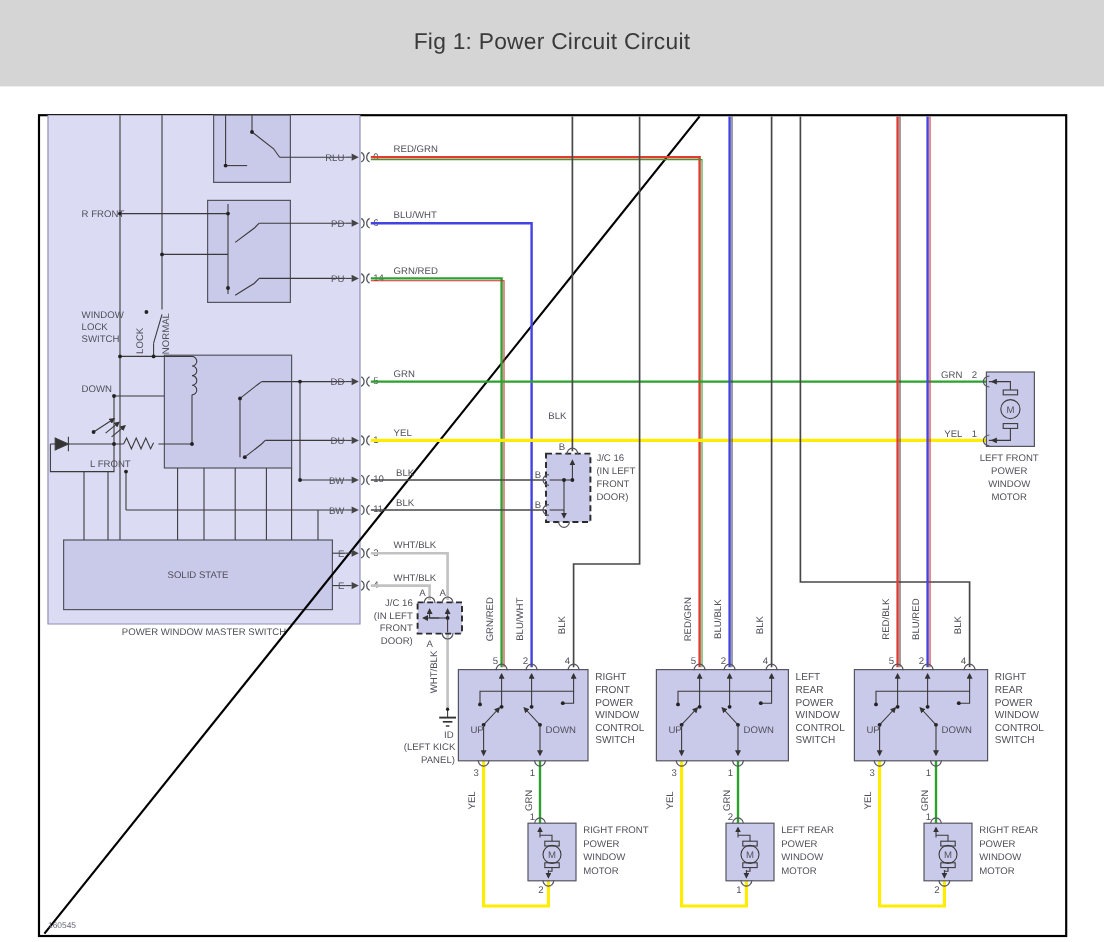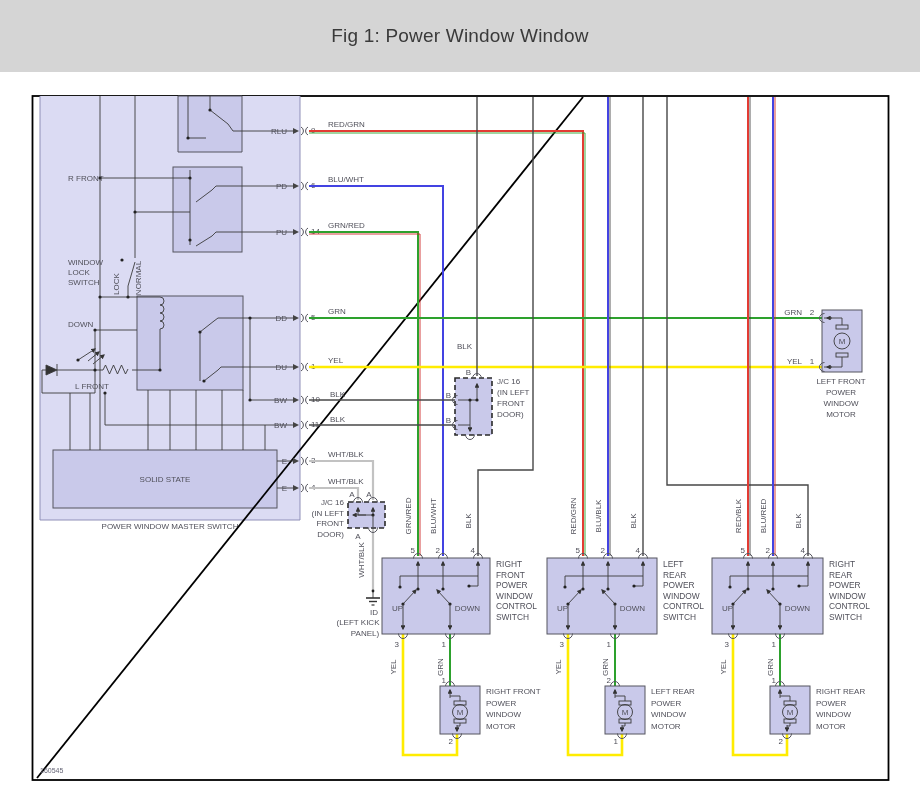--- a/index.html
+++ b/index.html
@@ -28,21 +28,21 @@
   .wire-wht{stroke:#c2c2c2;stroke-width:2.2;fill:none;}
   .stripe-red{stroke:#cf2b2b;stroke-width:.9;fill:none;}
   .stripe-green{stroke:#2da12d;stroke-width:.9;fill:none;}
   .stripe-dark{stroke:#333;stroke-width:.8;fill:none;}
   .code{font-size:7px;fill:#667;}
 </style>
 </head>
 <body>
 
 <div class="header">
-  <span class="title">Fig 1: Power Window Window</span>
+  <span class="title">Fig 1: Power Circuit Circuit</span>
 </div>
 
 <svg width="920" height="785" viewBox="0 0 920 785">
 <defs>
   <marker id="ah" viewBox="0 0 8 8" refX="6" refY="4" markerWidth="5.5" markerHeight="5.5" orient="auto-start-reverse">
     <path d="M0,0 L8,4 L0,8 Z" fill="#333"></path>
   </marker>
   <path id="arcdn" class="arc" d="M-4.5,1.5 A4.5,5 0 0 1 4.5,1.5"></path>
   <path id="arcup" class="arc" d="M-4.5,-1.5 A4.5,5 0 0 0 4.5,-1.5"></path>
   <path id="arcleft" class="arc" d="M1.5,-4.5 A5,4.5 0 0 0 1.5,4.5"></path>

